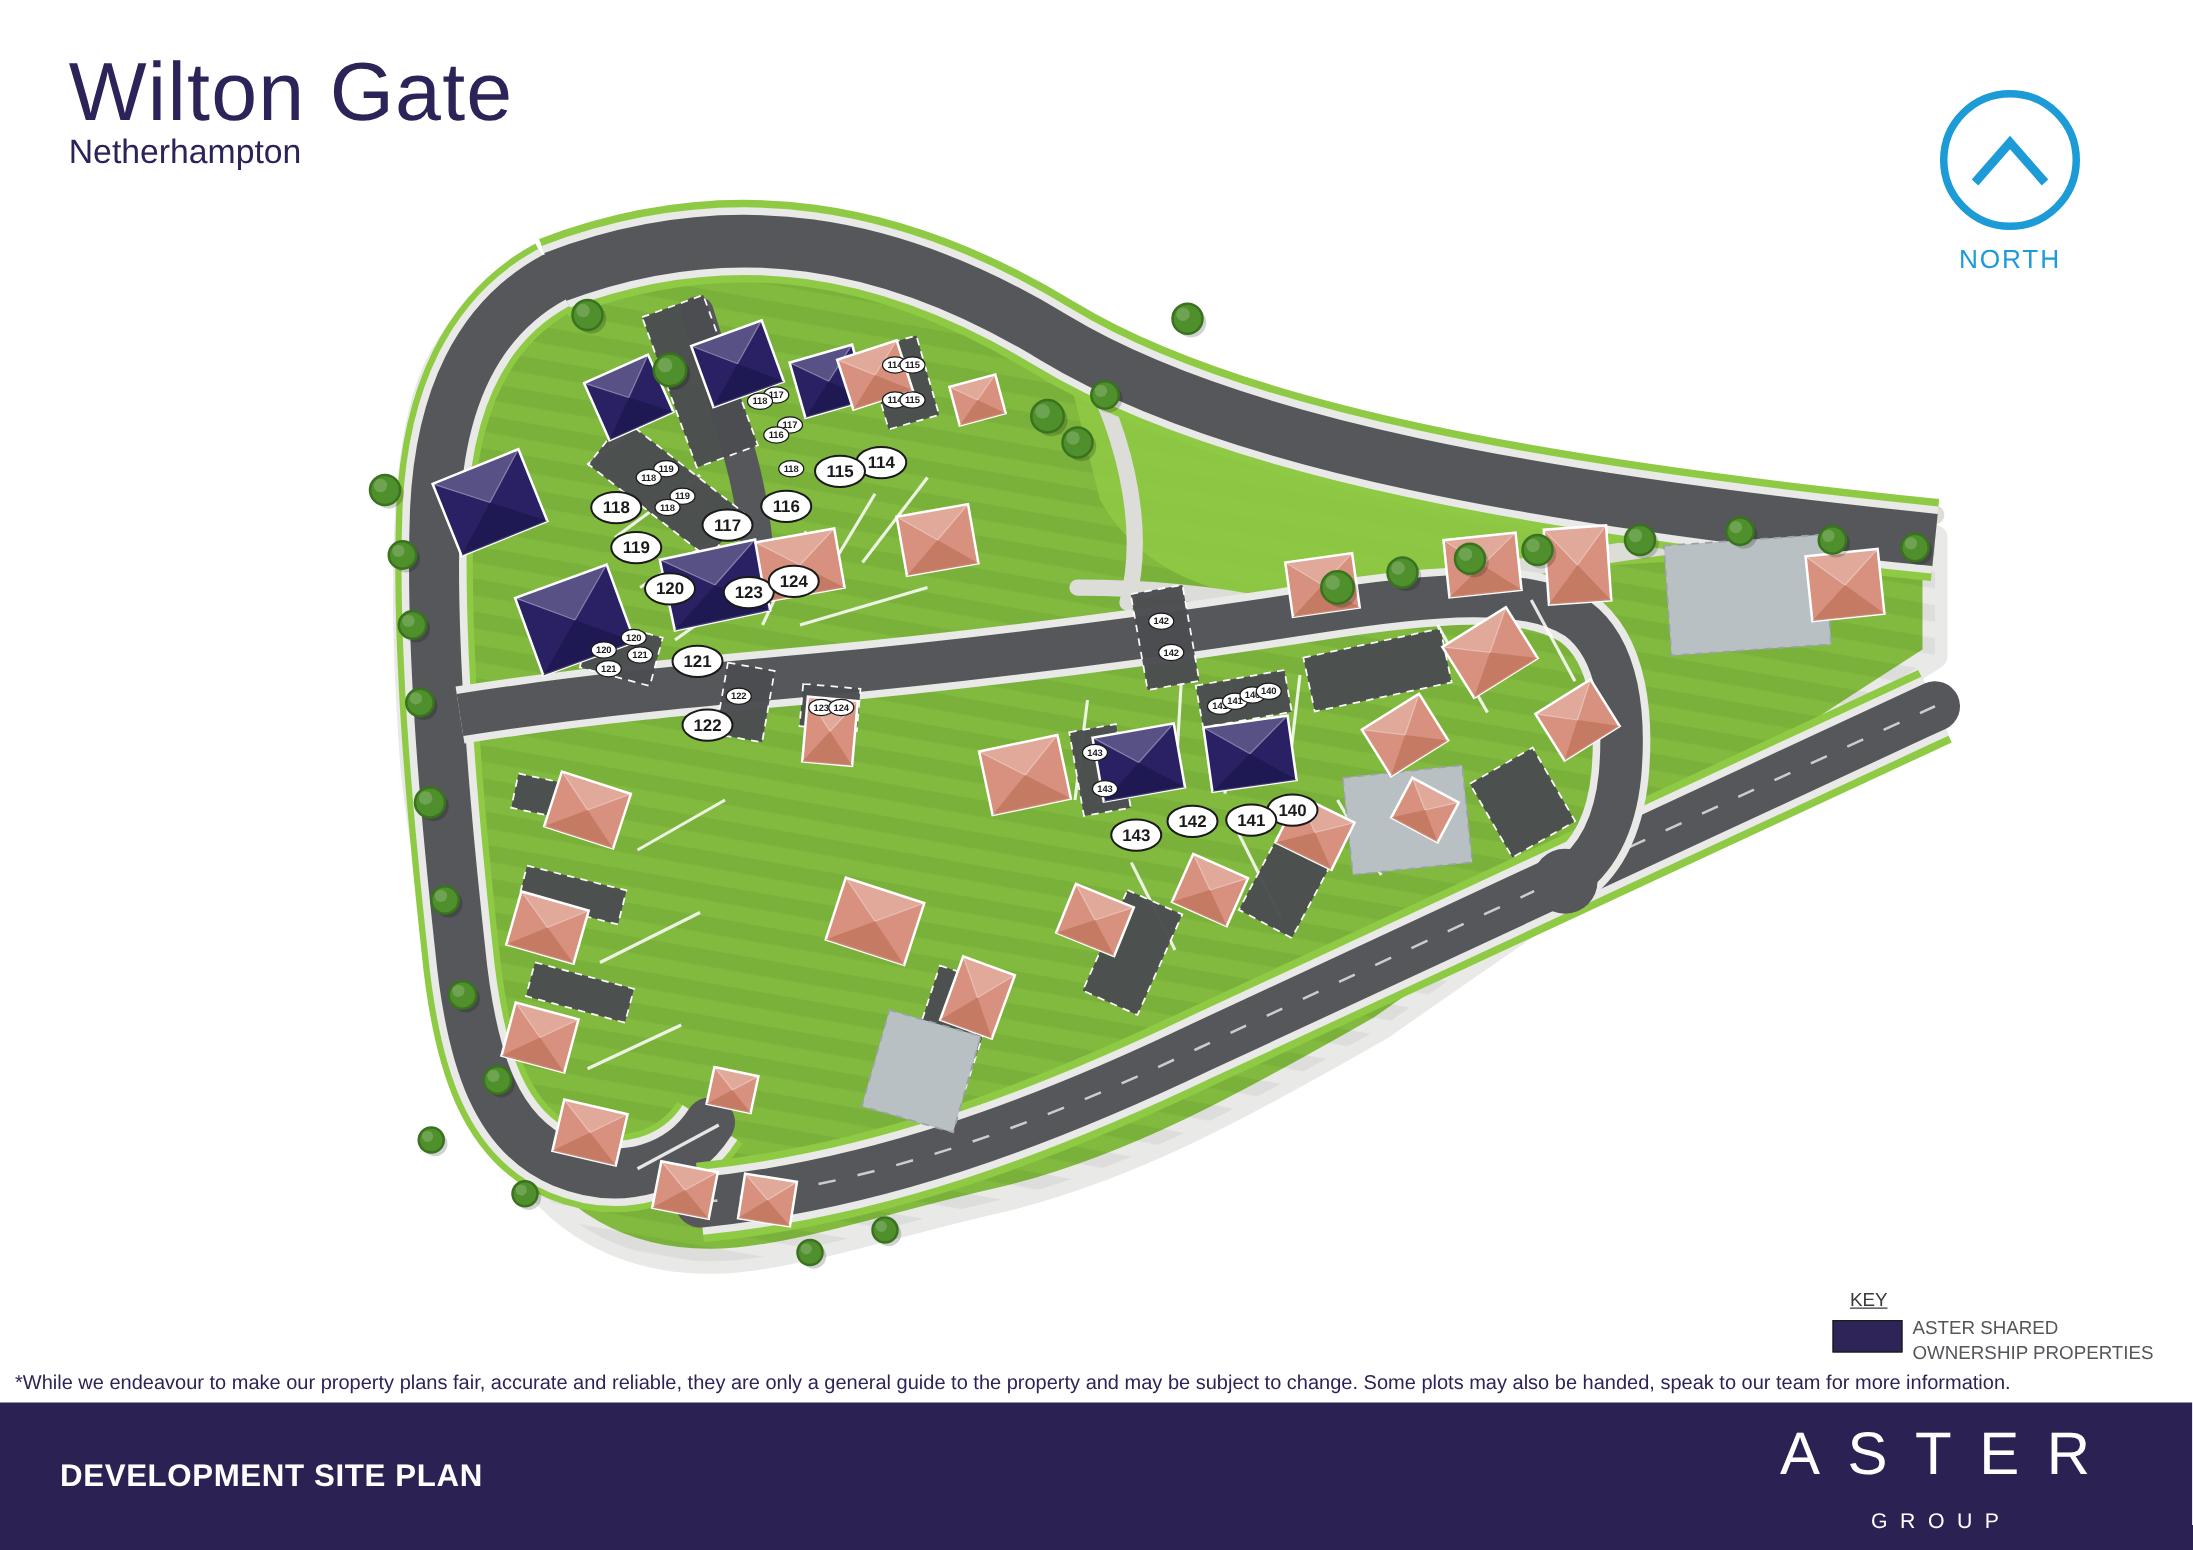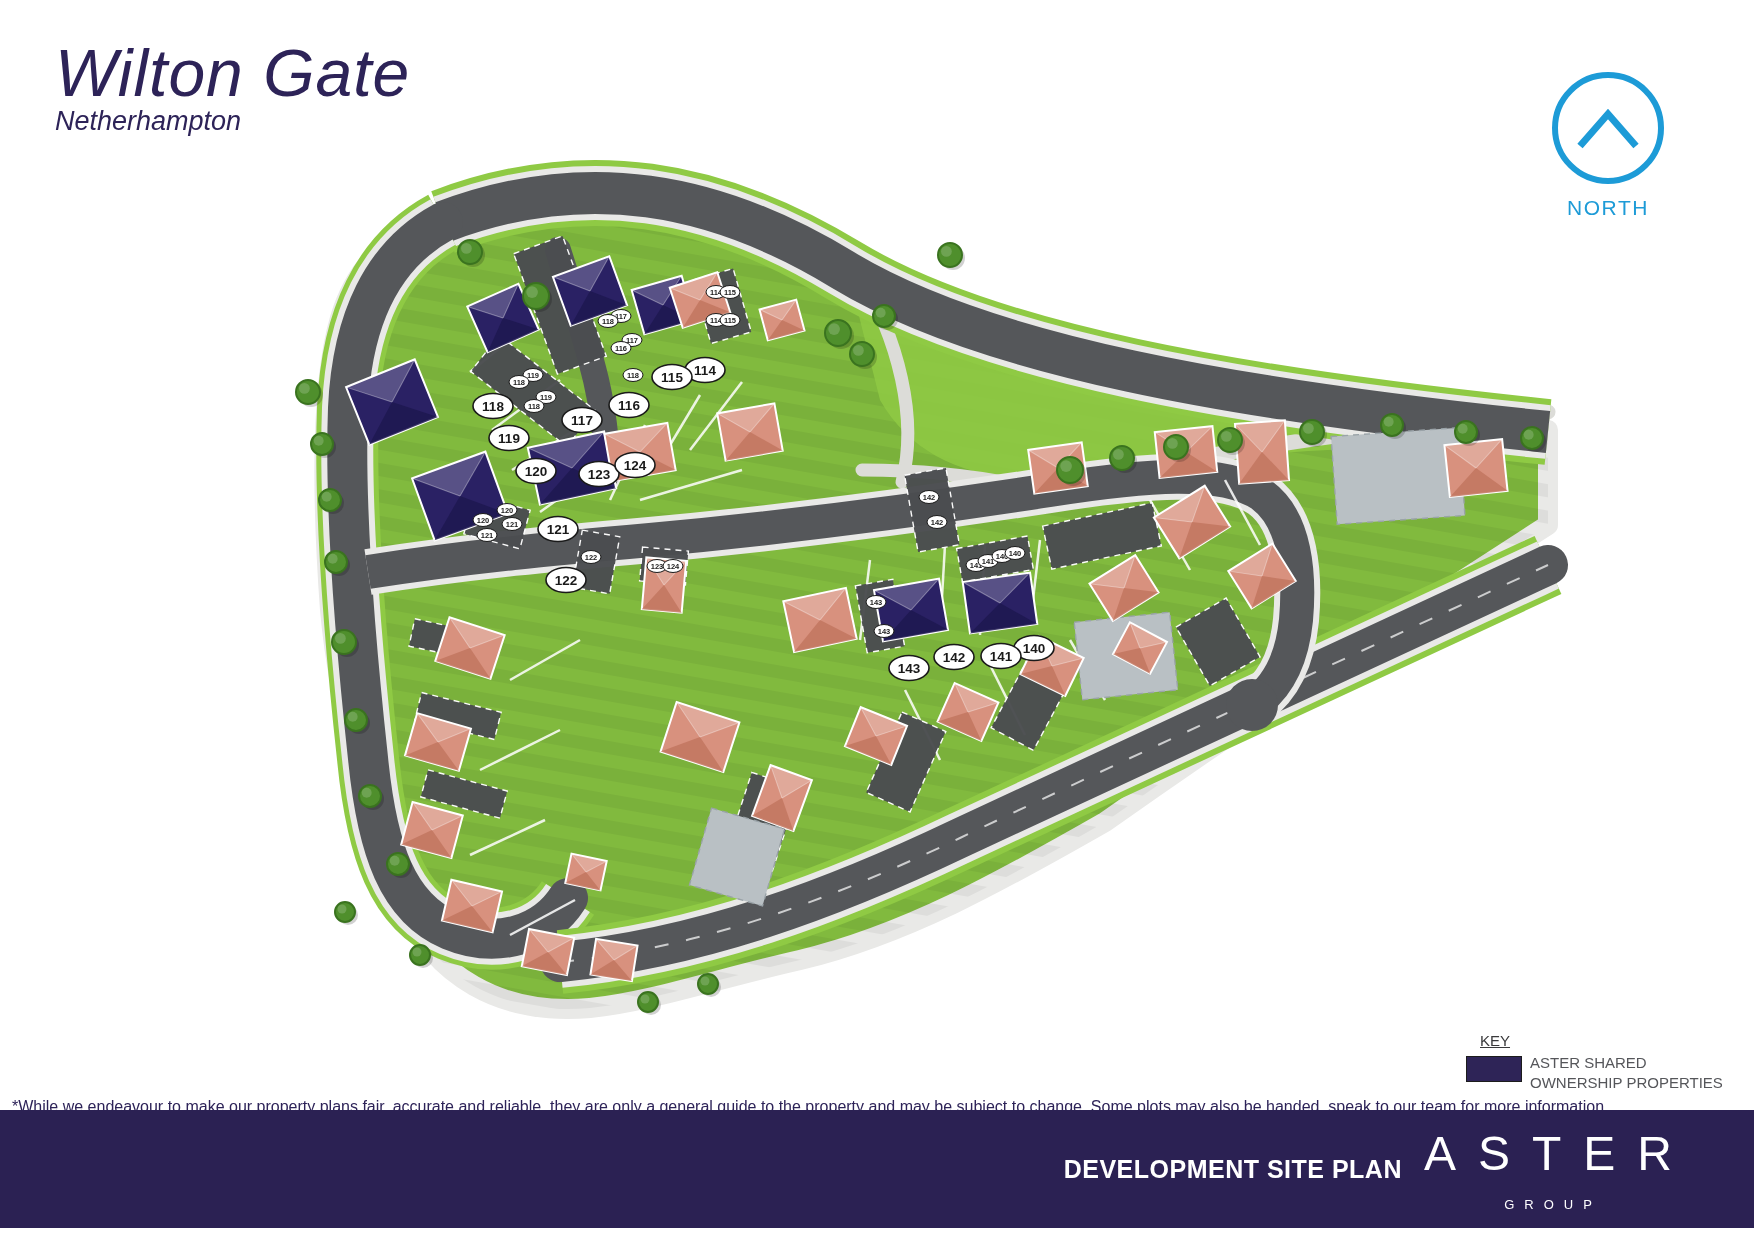--- a/index.html
+++ b/index.html
@@ -1,41 +1,41 @@
 <!DOCTYPE html>
 <html><head>
 <meta charset="utf-8">
 <style>
   html,body{margin:0;padding:0;background:#ffffff;}
   #page{position:relative;width:1754px;height:1240px;background:#ffffff;overflow:hidden;
         font-family:"Liberation Sans",sans-serif;}
   
-  #header{position:absolute;left:55px;top:40px;font-style:italic;}
+  #header{position:absolute;left:55px;top:40px;}
   #page-title{font-size:66px;font-weight:400;letter-spacing:1px;color:#2d2358;line-height:1.0;}
   #page-subtitle{font-size:27px;font-weight:400;color:#2d2358;}
   
   #north{position:absolute;left:1548px;top:72px;width:120px;text-align:center;}
   #north-circle{width:100px;height:100px;border:6px solid #1d9bd7;border-radius:50%;
                 margin:0 auto;display:flex;align-items:center;justify-content:center;}
   #north-label{margin-top:12px;font-size:21px;letter-spacing:1.5px;color:#1d9bd7;}
   
   #key{position:absolute;left:1466px;top:1032px;}
   #key-heading{font-size:15px;color:#3a3a3c;text-decoration:underline;margin-left:14px;margin-bottom:4px;}
   #key-row{display:flex;align-items:flex-start;}
   #key-swatch{width:54px;height:24px;border:1px solid #1c1c1c;margin-right:8px;margin-top:3px;}
   #key-text{font-size:15px;color:#55565a;line-height:1.3;}
   
   #disclaimer{position:absolute;left:12px;top:1098px;width:1730px;font-size:16px;color:#2d2358;}
   
-  #footer{position:absolute;left:0;bottom:12px;width:1754px;height:118px;display:flex;
-          align-items:center;justify-content:flex-end;}
+  #footer{position:absolute;left:0;bottom:0;width:1754px;height:118px;display:flex;
+          align-items:center;justify-content:space-between;}
   #footer-title{color:#ffffff;font-size:25px;font-weight:bold;letter-spacing:.5px;margin-left:48px;}
   #brand{margin-right:60px;text-align:center;color:#ffffff;}
   #brand-name{font-size:48px;font-weight:400;letter-spacing:22px;text-indent:22px;}
-  #brand-sub{font-size:13px;letter-spacing:10px;text-indent:10px;margin-top:16px;}
+  #brand-sub{font-size:17px;letter-spacing:10px;text-indent:10px;margin-top:16px;}
   
   #plan-svg{position:absolute;left:0;top:0;}
 </style>
 </head>
 <body>
 
 <div id="page">
 
   <svg id="plan-svg" width="1754" height="1240" viewBox="0 0 1754 1240">
     <defs>

